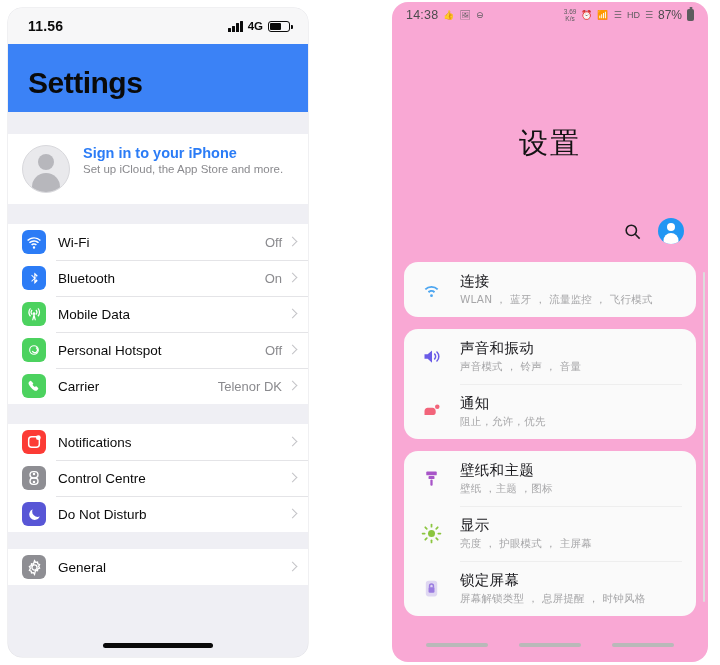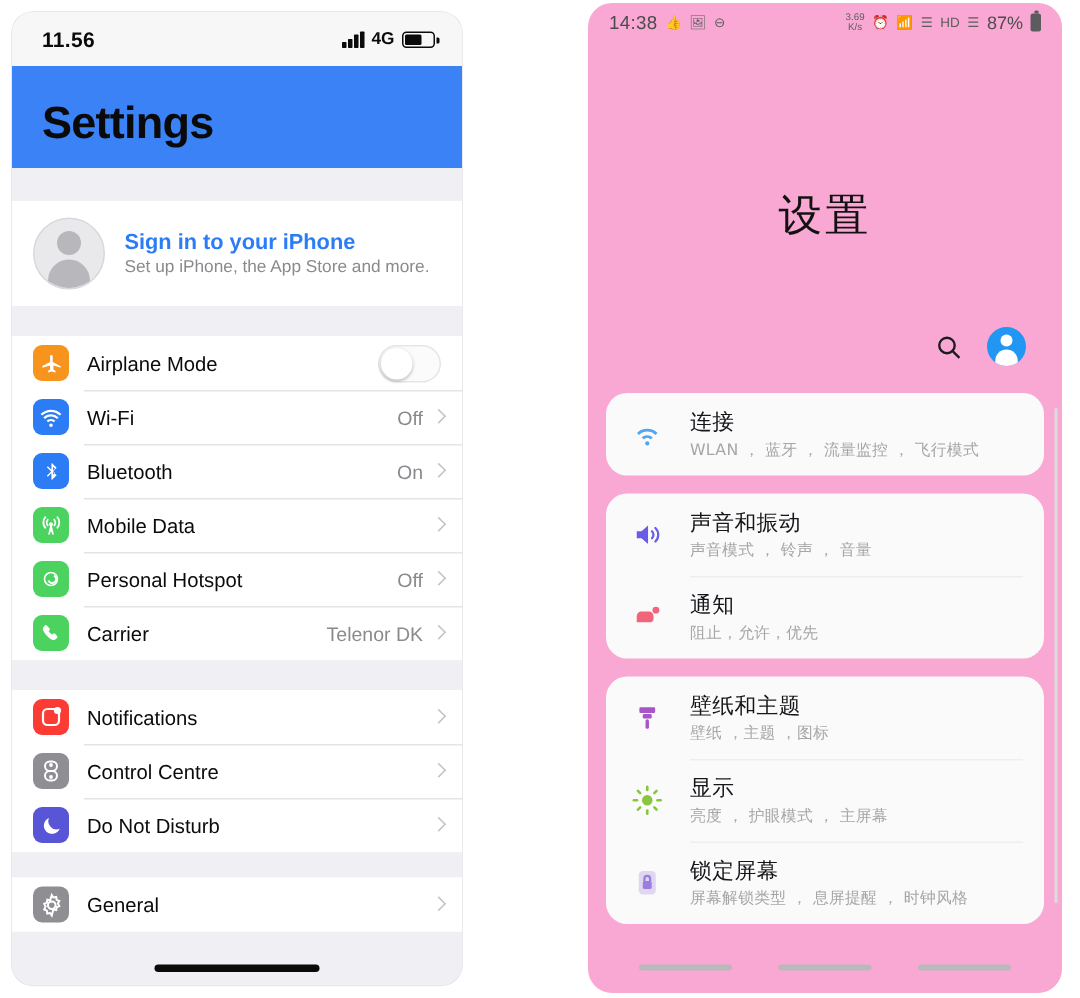--- a/index.html
+++ b/index.html
@@ -112,21 +112,20 @@
     background: #efeff4;
   }
   .ios-gap.sm { height: 20px; }
   .ios-gap.xs { height: 17px; }
 
   .ios-card {
     background: #ffffff;
   }
   .ios-signin {
     display: flex;
-    align-items: center;
     padding: 11px 14px 11px 14px;
     gap: 13px;
     background: #fff;
   }
   .avatar-circle {
     width: 46px;
     height: 46px;
     border-radius: 50%;
     background: #e9e9ec;
     border: 1px solid #d8d8dc;
@@ -468,36 +467,27 @@
     <div class="ios-title">Settings</div>
   </div>
 
   <div class="ios-gap"></div>
 
   <div class="ios-card">
     <div class="ios-signin">
       <div class="avatar-circle"></div>
       <div class="signin-txt">
         <div class="signin-title">Sign in to your iPhone</div>
-        <div class="signin-sub">Set up iPhone, the App Store and more.</div>
+        <div class="signin-sub">Set up iCloud, the App Store and more.</div>
       </div>
     </div>
   </div>
 
   <div class="ios-gap sm"></div>
   <div class="ios-card" id="ios-group-0">
-      <div class="ios-row">
-        <span class="ios-icon" style="background: rgb(247, 148, 29);">
-          <svg width="15" height="15" viewBox="0 0 24 24">
-            <path fill="#fff" d="M21 14.5l-8-4.5V4a1.4 1.4 0 0 0-2.8 0v6L2 14.5v1.8l8.2-2.4v4.3l-2.3 1.5v1.5L12 20.2l4.1 1v-1.5l-2.3-1.5v-4.3l8.2 2.4z"></path>
-          </svg>
-        </span>
-        <span class="ios-label">Airplane Mode</span>
-        <span class="ios-toggle"></span>
-      </div>
       <div class="ios-row">
         <span class="ios-icon" style="background: rgb(44, 124, 246);">
           <svg width="16" height="16" viewBox="0 0 24 24">
             <path fill="#fff" d="M12 18.5a1.8 1.8 0 1 0 0 3.6 1.8 1.8 0 0 0 0-3.6zm0-4.6c-1.7 0-3.3.7-4.4 1.8l1.6 1.6A4.1 4.1 0 0 1 12 16.1c1.1 0 2.1.4 2.8 1.2l1.6-1.6a6.2 6.2 0 0 0-4.4-1.8zm0-4.6c-2.9 0-5.6 1.2-7.6 3.1l1.6 1.6A8.4 8.4 0 0 1 12 11.6c2.3 0 4.4.9 6 2.4l1.6-1.6A10.7 10.7 0 0 0 12 9.3zm0-4.6C8 4.7 4.3 6.3 1.6 9l1.6 1.6A12.5 12.5 0 0 1 12 6.9c3.5 0 6.6 1.4 8.8 3.7L22.4 9A14.7 14.7 0 0 0 12 4.7z"></path>
           </svg>
         </span>
         <span class="ios-label">Wi-Fi</span>
         <span class="ios-value">Off</span>
         <span class="chev"></span>
       </div>

